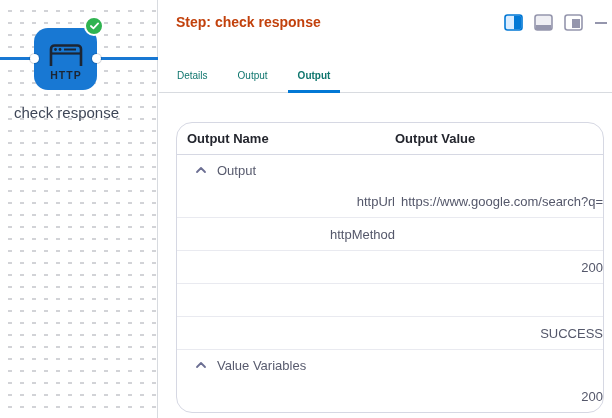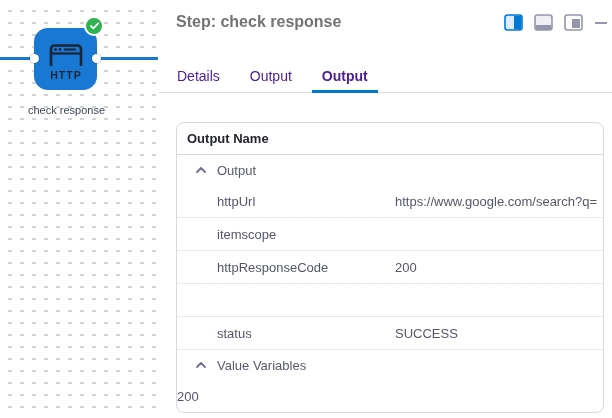--- a/index.html
+++ b/index.html
@@ -1,62 +1,62 @@
 <!DOCTYPE html>
 <html><head>
 <meta charset="utf-8">
 <style>
   html,body{margin:0;padding:0;}
   body{width:612px;height:418px;font-family:"Liberation Sans",sans-serif;background:#fff;}
   .app{position:relative;width:612px;height:418px;overflow:hidden;background:#fff;}
 
   
-  .canvas{position:absolute;left:0;top:0;width:175px;height:418px;box-sizing:border-box;
+  .canvas{position:absolute;left:0;top:0;width:158px;height:418px;box-sizing:border-box;
     border-right:1px solid #d8dbe0;background-color:#fff;
     background-image:
       radial-gradient(circle,#d2d3d7 0.9px,transparent 1.15px),
       radial-gradient(circle,#d2d3d7 0.9px,transparent 1.15px);
     background-size:12px 12px,12px 12px;
     background-position:3px 5px,5px 5px;padding-left:38px;}
   .edge-line{position:absolute;left:0;top:57px;width:158px;height:3px;background:#1878d3;}
   .node{position:absolute;left:34px;top:28px;width:63px;height:62px;background:#1878d3;
     border-radius:14px;display:flex;align-items:center;justify-content:center;cursor:pointer;}
   .badge{position:absolute;left:50px;top:-12px;width:16px;height:16px;border-radius:50%;
     background:#2fb350;border:2px solid #fff;display:flex;align-items:center;justify-content:center;}
   .port{position:absolute;width:9px;height:9px;border-radius:50%;background:#fff;
     box-shadow:0 0 0 1px rgba(30,40,60,.18);}
   .port-left{left:-4px;top:26px;}
   .port-right{left:58px;top:26px;}
   .node-label{position:absolute;left:0;top:104px;width:133px;text-align:center;
-    font-size:11px;color:#3e4657;}
+    font-size:15px;color:#3e4657;}
 
   
   .panel{position:absolute;left:159px;top:0;width:453px;height:418px;background:#fff;}
   .panel-header{height:32px;padding:6px 4px 0 17px;display:flex;align-items:center;}
-  .panel-title{flex:1;font-size:16px;font-weight:700;color:#737373;}
+  .panel-title{flex:1;font-size:14px;font-weight:700;color:#c2410c;}
   .toolbar{display:flex;align-items:center;gap:11px;}
   .tool-btn{display:flex;align-items:center;justify-content:center;cursor:pointer;background:none;border:none;padding:0;}
 
   .tabs{margin-top:21px;height:34px;display:flex;align-items:center;padding-left:8px;
     border-bottom:1px solid #d8dbe0;box-sizing:border-box;}
   .tab{height:34px;display:flex;align-items:center;padding:0 10px;margin-right:10px;
-    font-size:14px;color:#4c1d95;cursor:pointer;border-bottom:3px solid transparent;
+    font-size:10px;color:#0f766e;cursor:pointer;border-bottom:3px solid transparent;
     border-top:3px solid transparent;box-sizing:border-box;}
   .tab.active{font-weight:700;border-bottom-color:#0278d5;}
 
   
   .table{margin:29px 0 0 17px;width:428px;box-sizing:border-box;border:1px solid #d6d8e3;
-    border-radius:8px;overflow:hidden;background:#fff;}
+    border-radius:16px;overflow:hidden;background:#fff;}
   .thead{display:flex;align-items:center;height:31px;border-bottom:1px solid #d6d8e3;
     font-size:13px;font-weight:700;color:#24262e;}
   .col-name{width:218px;box-sizing:border-box;padding-left:10px;flex:none;}
   .col-value{flex:1;overflow:hidden;white-space:nowrap;}
   .row{display:flex;align-items:center;font-size:13px;color:#54576a;}
   .row.group{height:30px;cursor:pointer;}
-  .row.item{height:32px;}
+  .row.item{height:32px;text-align:right;}
   .row.item:not(:last-child){border-bottom:1px solid #e9eaf0;}
   .group .chev{padding-left:18px;display:flex;align-items:center;}
   .group .glabel{margin-left:10px;color:#585b6e;}
   .item .name{width:218px;box-sizing:border-box;padding-left:40px;flex:none;}
   .item .value{flex:1;overflow:hidden;white-space:nowrap;color:#54576a;}
 </style>
 </head>
 <body>
 
 <div class="app">
@@ -116,46 +116,45 @@
 
     <div class="tabs">
       <div class="tab">Details</div>
       <div class="tab">Output</div>
       <div class="tab active">Output</div>
     </div>
 
     <div class="table">
       <div class="thead">
         <div class="col-name">Output Name</div>
+        <div class="col-value">Output Value</div>
       </div>
 
       <div class="row group">
         <span class="chev">
           <svg width="12" height="8" viewBox="0 0 12 8">
             <path d="M2 6 L6 2 L10 6" stroke="#6c6f93" stroke-width="1.8" fill="none" stroke-linecap="round" stroke-linejoin="round"></path>
           </svg>
         </span>
         <span class="glabel">Output</span>
       </div>
 
       <div class="row item">
         <div class="name">httpUrl</div>
         <div class="value">https://www.google.com/search?q=</div>
       </div>
       <div class="row item">
-        <div class="name">itemscope</div>
+        <div class="name">httpMethod</div>
       </div>
       <div class="row item">
-        <div class="name">httpResponseCode</div>
         <div class="value">200</div>
       </div>
       <div class="row item">
       </div>
       <div class="row item">
-        <div class="name">status</div>
         <div class="value">SUCCESS</div>
       </div>
 
       <div class="row group">
         <span class="chev">
           <svg width="12" height="8" viewBox="0 0 12 8">
             <path d="M2 6 L6 2 L10 6" stroke="#6c6f93" stroke-width="1.8" fill="none" stroke-linecap="round" stroke-linejoin="round"></path>
           </svg>
         </span>
         <span class="glabel">Value Variables</span>

